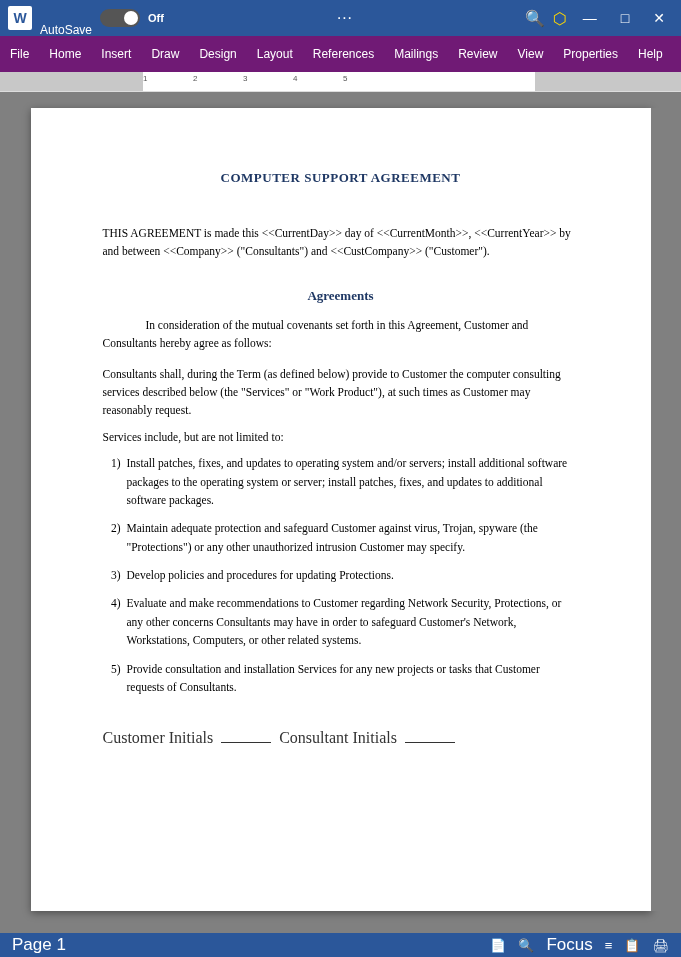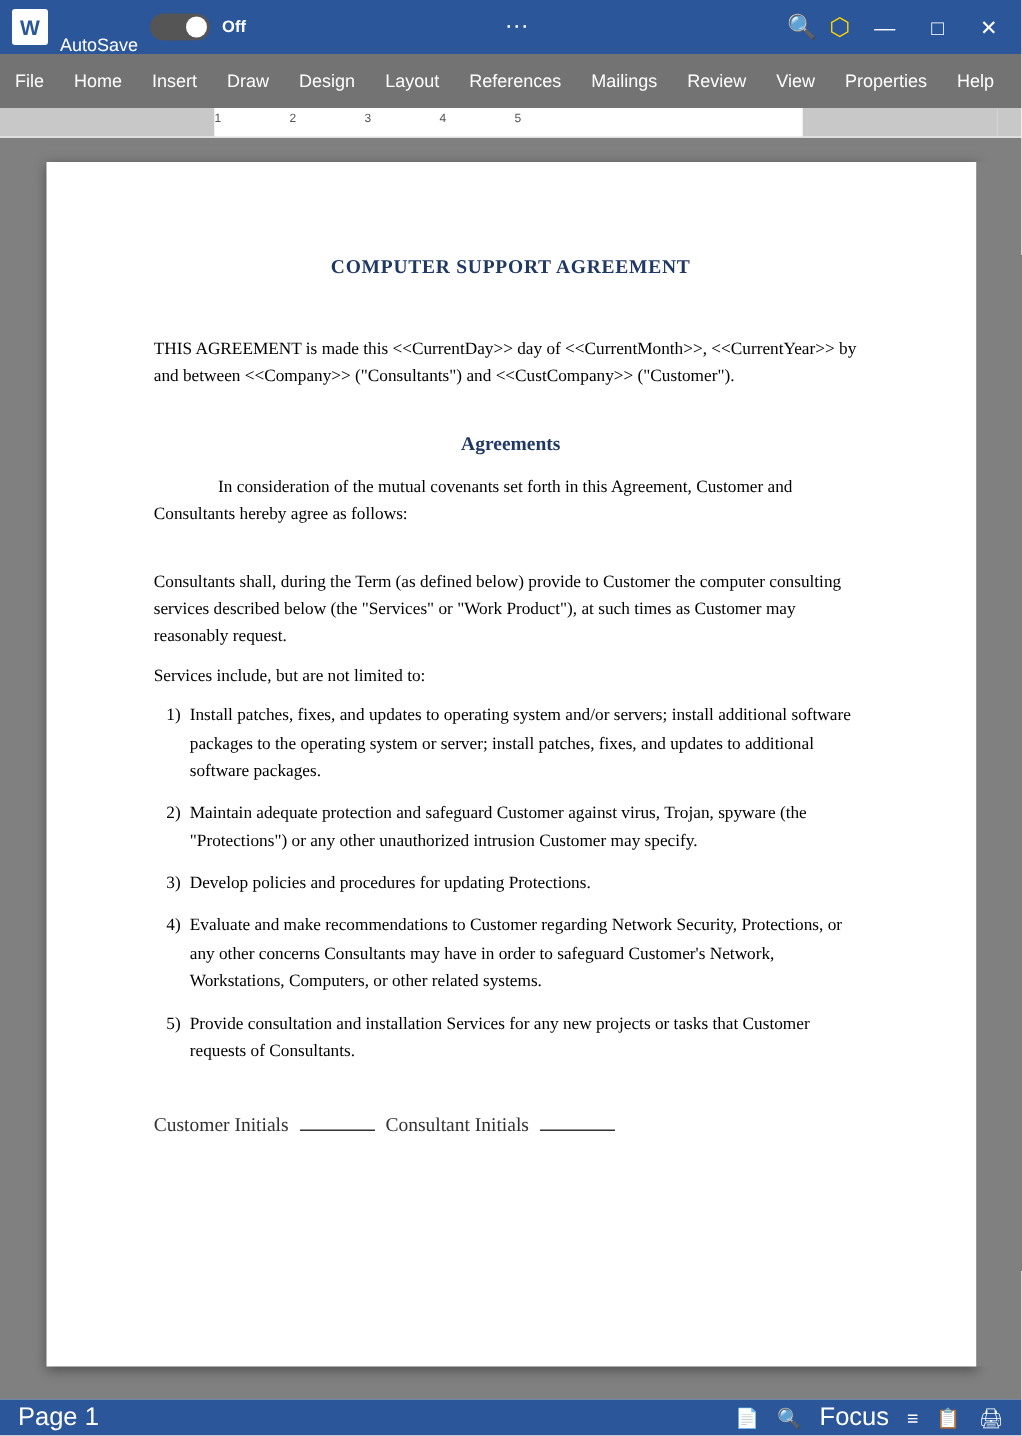--- a/index.html
+++ b/index.html
@@ -83,21 +83,21 @@
     }
     .title-bar-close {
       color: white;
       font-size: 14px;
       padding: 0 8px;
       cursor: pointer;
     }
 
     
     .menu-bar {
-      background: #737373;
+      background: #701a75;
       display: flex;
       align-items: center;
       height: 36px;
       flex-shrink: 0;
     }
     .menu-item {
       color: white;
       font-size: 12px;
       padding: 0 10px;
       height: 100%;
@@ -179,21 +179,20 @@
 
     .section-title-center {
       text-align: center;
       font-weight: bold;
       color: #1f3864;
       font-size: 13px;
       margin-bottom: 10px;
     }
 
     .section-intro {
-      margin-bottom: 14px;
       font-size: 11.5px;
       line-height: 1.6;
     }
 
     .blank-line { height: 12px; }
 
     .scope-heading {
       font-weight: bold;
       color: #000;
       margin-bottom: 8px;
@@ -214,21 +213,21 @@
       line-height: 1.6;
     }
     .list-num {
       min-width: 18px;
       text-align: right;
     }
     .list-content { flex: 1; }
 
     .initials-line {
       margin-top: 30px;
-      font-size: 13px;
+      font-size: 16px;
       color: #333;
     }
     .initials-blank {
       display: inline-block;
       width: 50px;
       border-bottom: 1px solid #333;
       margin: 0 4px;
     }
 
     

